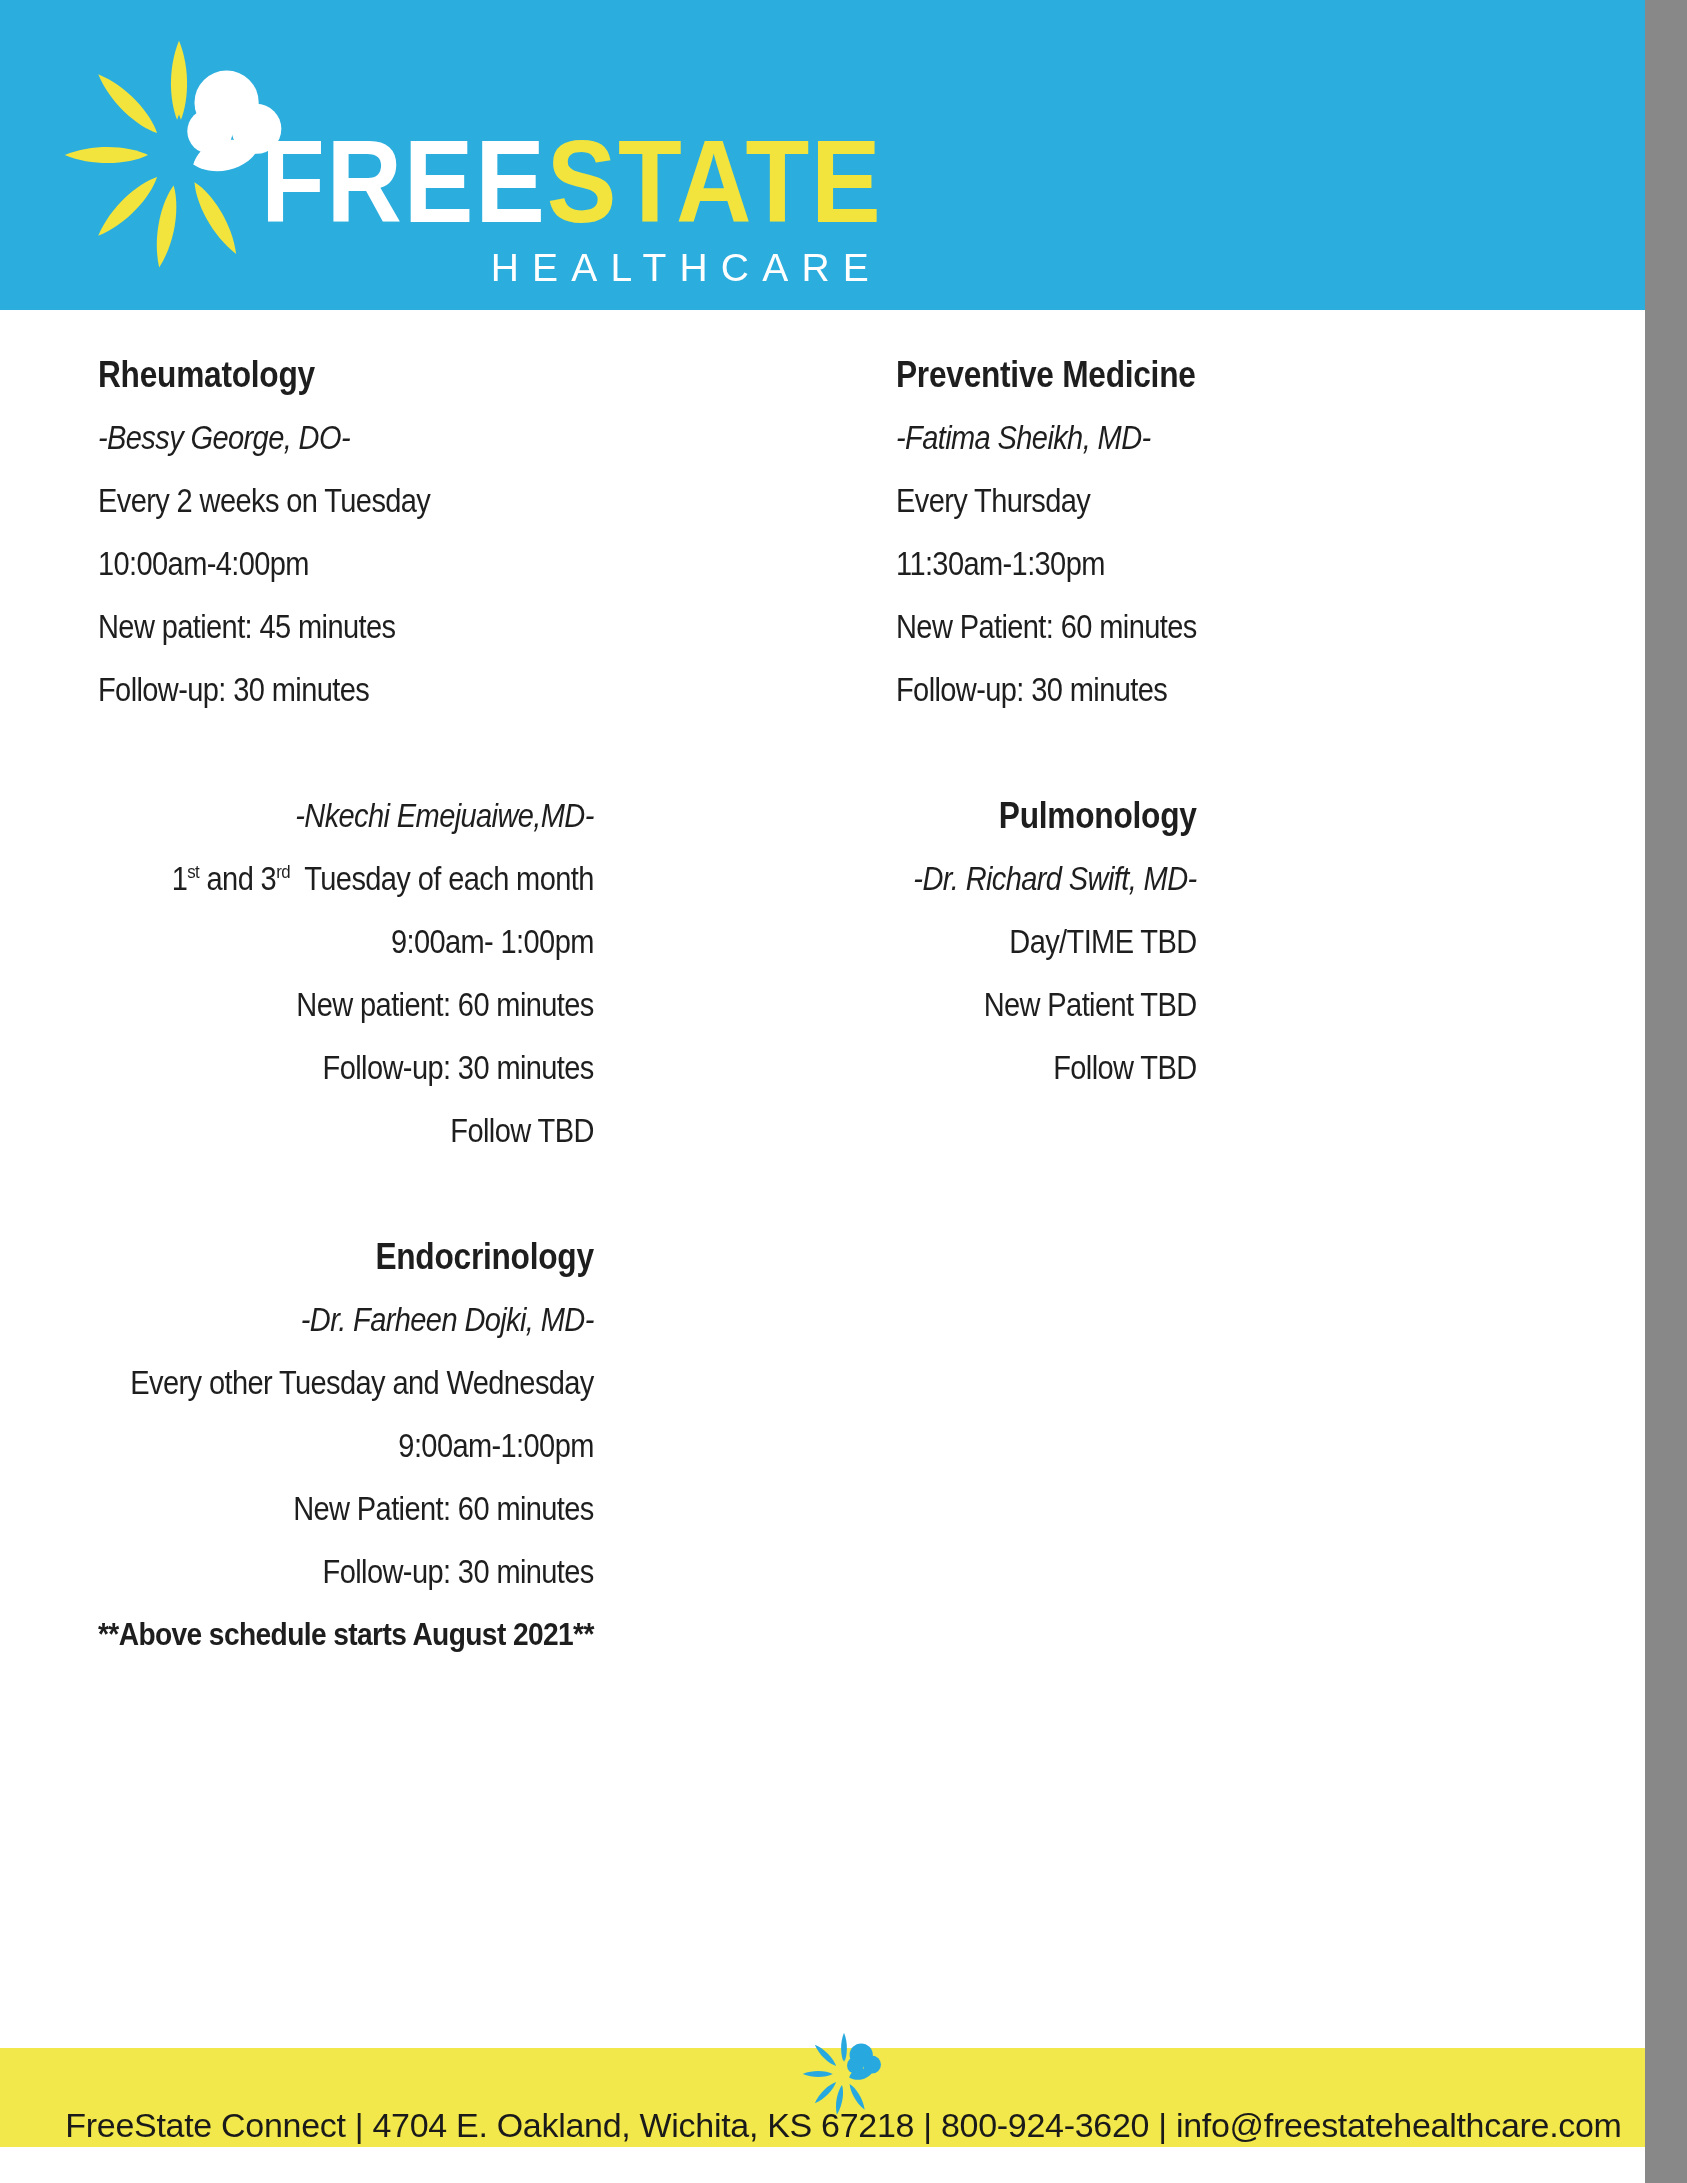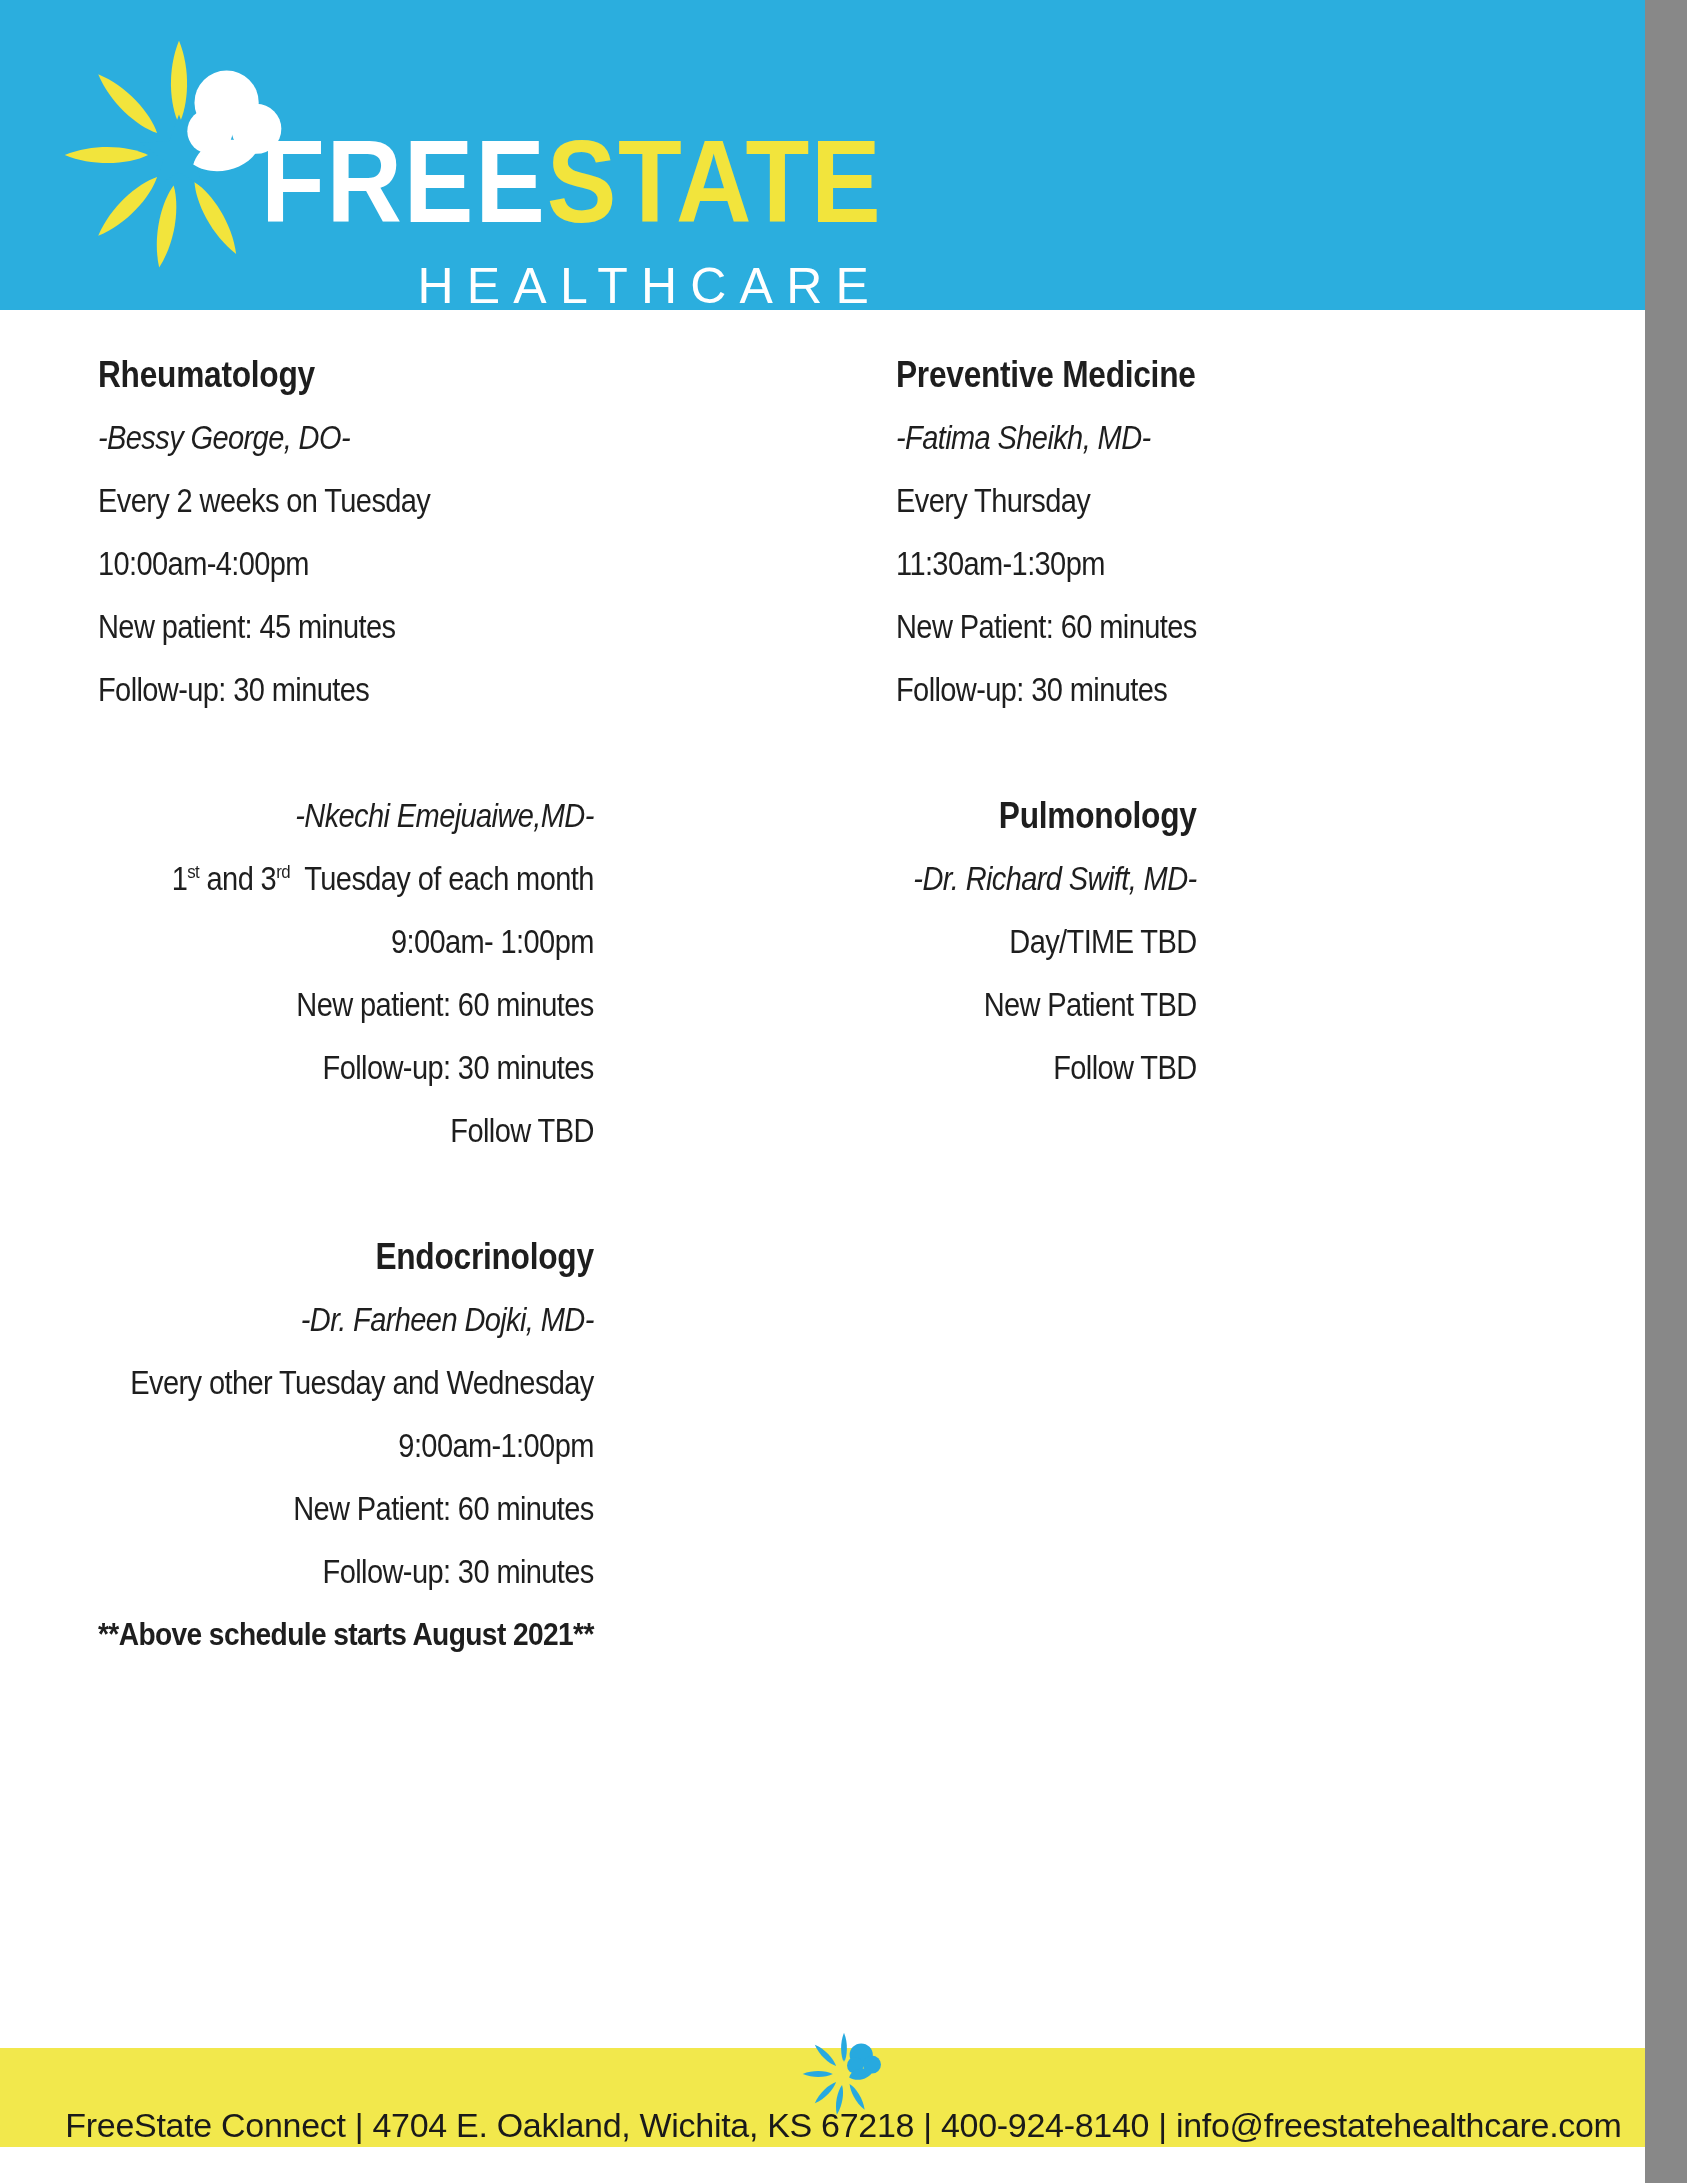--- a/index.html
+++ b/index.html
@@ -18,21 +18,21 @@
   .header-band{position:absolute;left:0;top:0;width:1687px;height:310px;background:var(--header-blue);}
   .header-mark{position:absolute;left:60px;top:36px;width:238px;height:238px;
     --petal-fill:var(--brand-yellow);--star-fill:var(--header-blue);--cloud-fill:#ffffff;}
   .footer-mark{position:absolute;left:801px;top:2031px;width:86px;height:86px;
     --petal-fill:var(--mark-blue);--star-fill:var(--footer-yellow);--cloud-fill:var(--mark-blue);}
   .brand{position:absolute;right:805px;top:124px;display:flex;flex-direction:column;align-items:flex-end;}
   .brand-line1{display:flex;flex-direction:row;font-weight:700;font-size:116px;line-height:1;
     letter-spacing:2px;transform:scaleX(0.9);transform-origin:100% 50%;white-space:nowrap;}
   .brand-part1{color:#ffffff;}
   .brand-part2{color:var(--brand-yellow);}
-  .brand-line2{margin-top:21px;color:#ffffff;font-weight:400;font-size:50px;line-height:1;
+  .brand-line2{margin-top:8px;color:#ffffff;font-weight:400;font-size:39px;line-height:1;
     letter-spacing:13.2px;white-space:nowrap;}
   
   .column{position:absolute;top:343px;}
   .column.left{left:98px;}
   .column.right{left:896px;}
   .block + .block{margin-top:63px;text-align:right;}
   .line{font-size:33px;line-height:63px;letter-spacing:-0.7px;white-space:nowrap;
     transform:scaleX(0.88);transform-origin:0 50%;}
   .line.heading{font-weight:700;font-size:36px;letter-spacing:-0.3px;}
   .line.italic{font-style:italic;}
@@ -127,16 +127,16 @@
         <div class="line body">Day/TIME TBD</div>
         <div class="line body">New Patient TBD</div>
         <div class="line body">Follow TBD</div>
       </div>
     </div>
 
   <div class="footer-band"></div>
   <svg class="footer-mark" viewBox="0 0 130 130" width="86" height="86">
     <use href="#logo-mark"></use>
   </svg>
-  <div class="footer-text">FreeState Connect | 4704 E. Oakland, Wichita, KS 67218 | 400-924-8140 | info@freestatehealthcare.com</div>
+  <div class="footer-text">FreeState Connect | 4704 E. Oakland, Wichita, KS 67218 | 800-924-3620 | info@freestatehealthcare.com</div>
 
 </div>
 
 
 </body></html>

